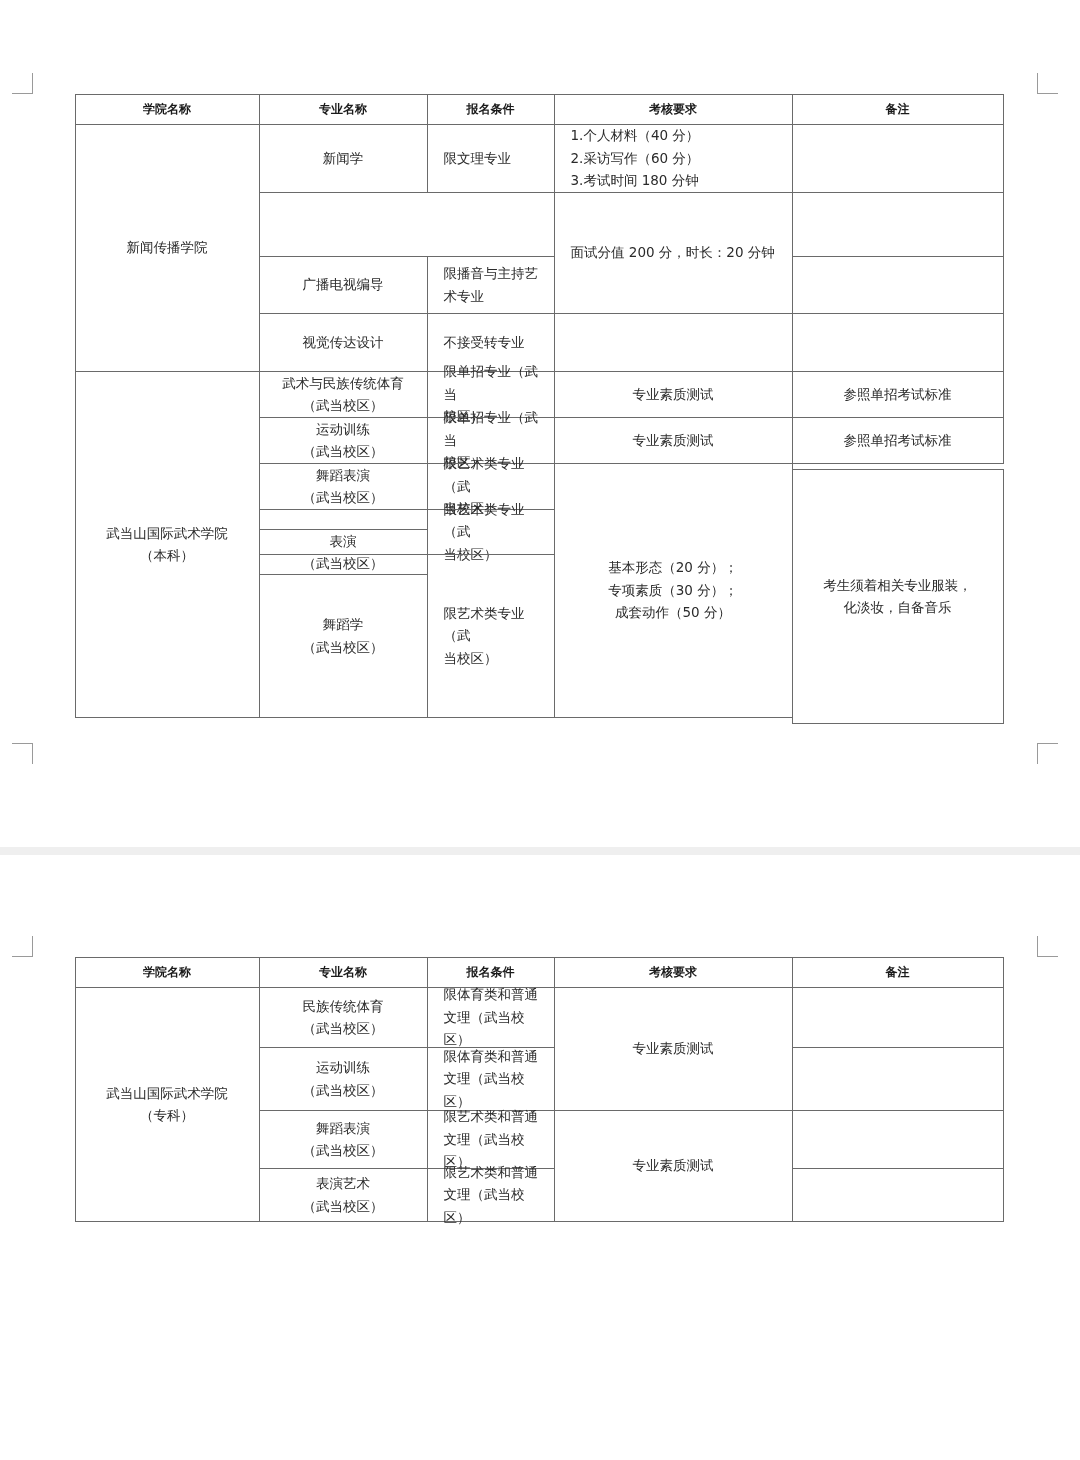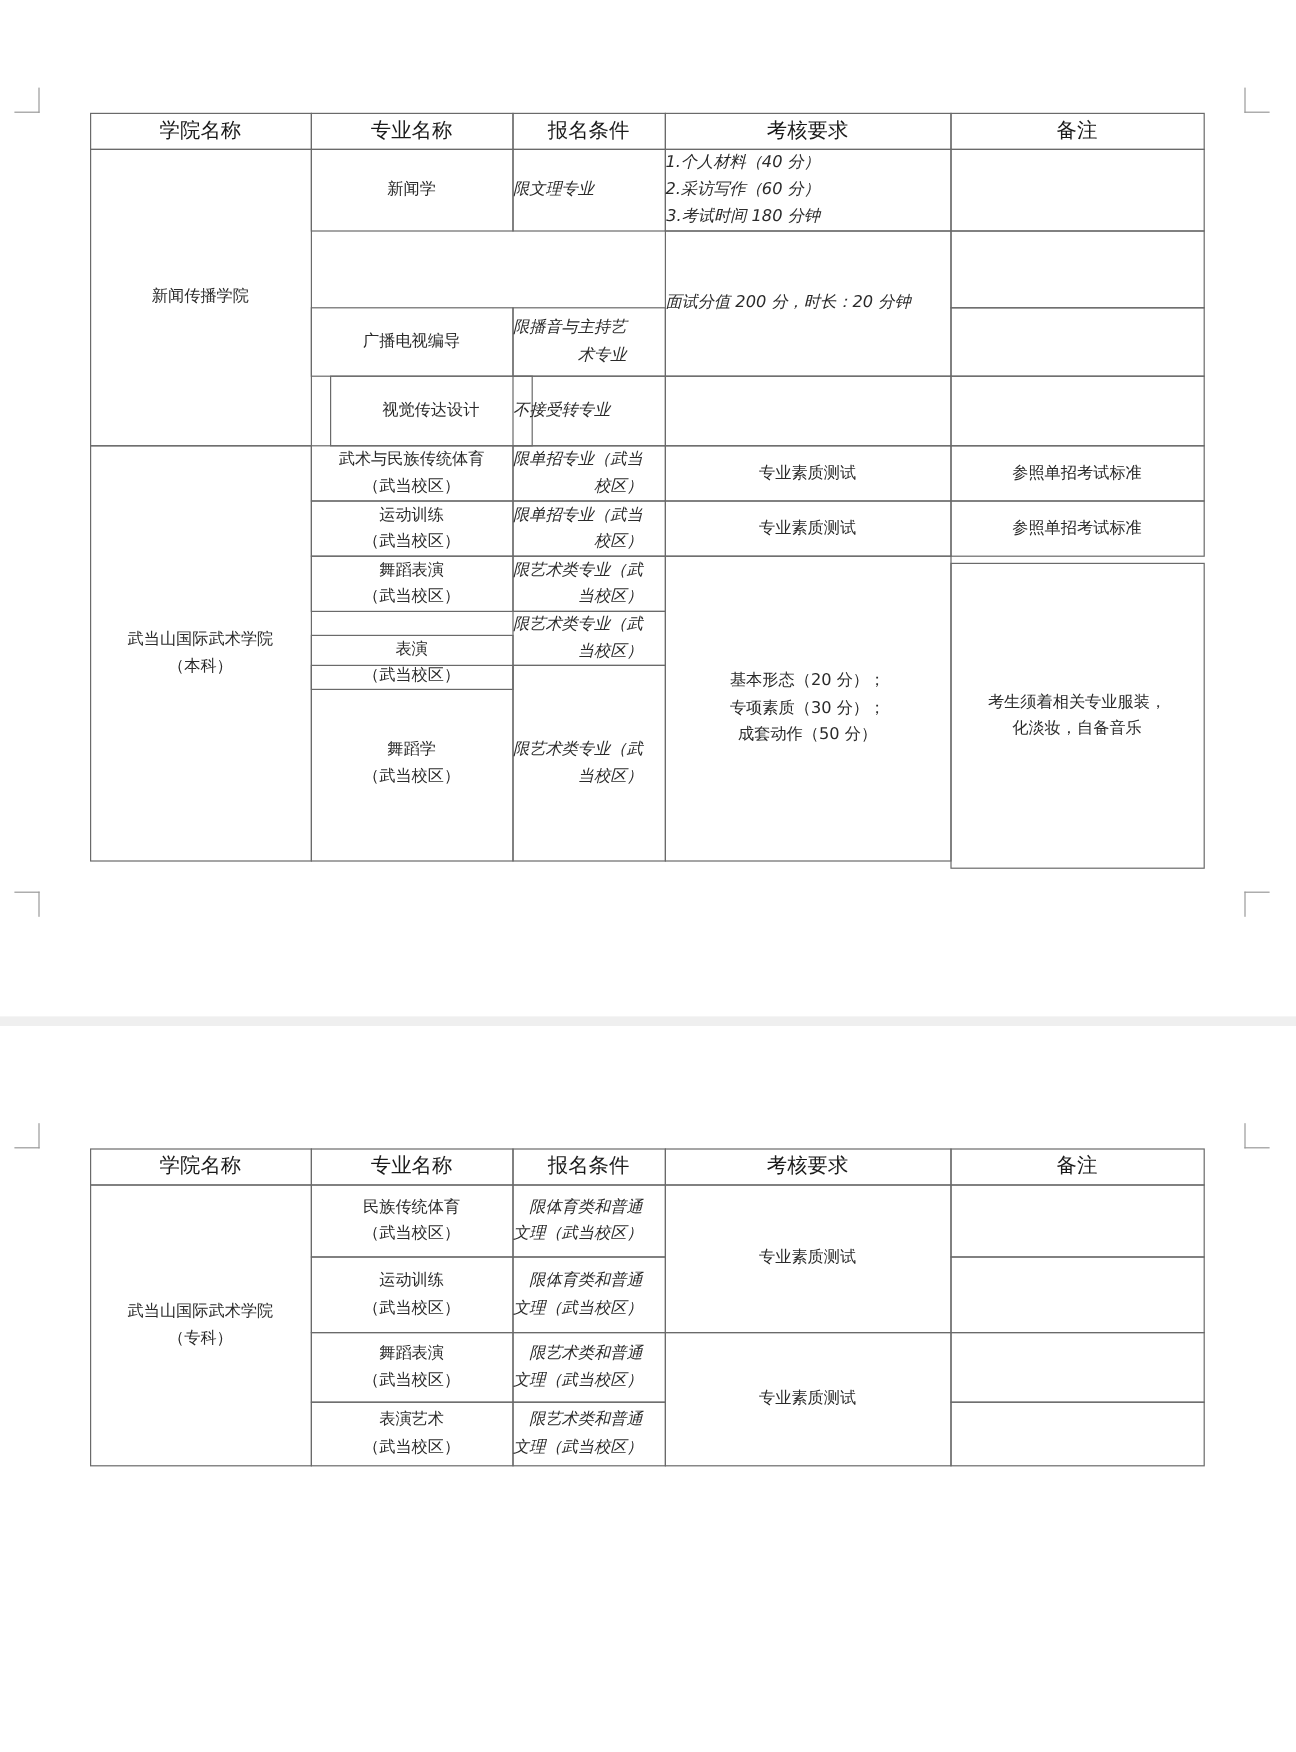--- a/index.html
+++ b/index.html
@@ -10,22 +10,22 @@
   .mark { position:absolute; width:20px; height:20px; border-color:#9a9a9a; border-style:solid; border-width:0; }
   .mk-tl { border-right-width:1px; border-bottom-width:1px; }
   .mk-tr { border-left-width:1px; border-bottom-width:1px; }
   .mk-bl { border-right-width:1px; border-top-width:1px; }
   .mk-br { border-left-width:1px; border-top-width:1px; }
 
   .tbl { position:absolute; left:75px; width:928px; }
   .cell { position:absolute; box-sizing:border-box; border:1px solid #6a6a6a; margin:-0.5px 0 0 -0.5px;
           display:flex; align-items:center; justify-content:center; text-align:center;
           font-size:13.5px; line-height:22.5px; color:#2a2a2a; white-space:pre-line; padding:0 6px; }
-  .cell.left { justify-content:flex-start; text-align:right; padding-left:0;font-style:italic; }
-  .cell.hdr { font-weight:normal; font-size:17px; color:#1a1a1a; }
+  .cell.left { justify-content:flex-start; text-align:left; padding-left:16px; }
+  .cell.hdr { font-weight:bold; font-size:12px; color:#1a1a1a; }
 </style>
 </head>
 <body>
 
 <div class="page" style="top:0;height:847px;"></div>
 <div class="sep"></div>
 <div class="page" style="top:855px;height:605px;"></div>
 
 <div class="mark mk-tl" style="left:12px;top:73px;"></div>
 <div class="mark mk-tr" style="left:1037px;top:73px;"></div>
@@ -55,21 +55,21 @@
 
   <div class="cell" style="left:717px;top:98px;width:212px;height:65px;"></div>
 
   <div class="cell" style="left:184px;top:162px;width:169px;height:58px;">广播电视编导</div>
   <div class="cell left" style="left:352px;top:162px;width:128px;height:58px;">限播音与主持艺
 术专业</div>
   <div class="cell" style="left:717px;top:162px;width:212px;height:58px;"></div>
 
   <div class="cell left" style="left:479px;top:98px;width:239px;height:122px;">面试分值 200 分，时长：20 分钟</div>
 
-  <div class="cell" style="left:200px;top:219px;width:169px;height:59px;">视觉传达设计</div>
+  <div class="cell" style="left:184px;top:219px;width:169px;height:59px;">视觉传达设计</div>
   <div class="cell left" style="left:352px;top:219px;width:128px;height:59px;">不接受转专业</div>
   <div class="cell" style="left:479px;top:219px;width:239px;height:59px;"></div>
   <div class="cell" style="left:717px;top:219px;width:212px;height:59px;"></div>
 
   <div class="cell" style="left:184px;top:277px;width:169px;height:47px;">武术与民族传统体育
 （武当校区）</div>
   <div class="cell left" style="left:352px;top:277px;width:128px;height:47px;">限单招专业（武当
 校区）</div>
   <div class="cell" style="left:479px;top:277px;width:239px;height:47px;">专业素质测试</div>
   <div class="cell" style="left:717px;top:277px;width:212px;height:47px;">参照单招考试标准</div>

